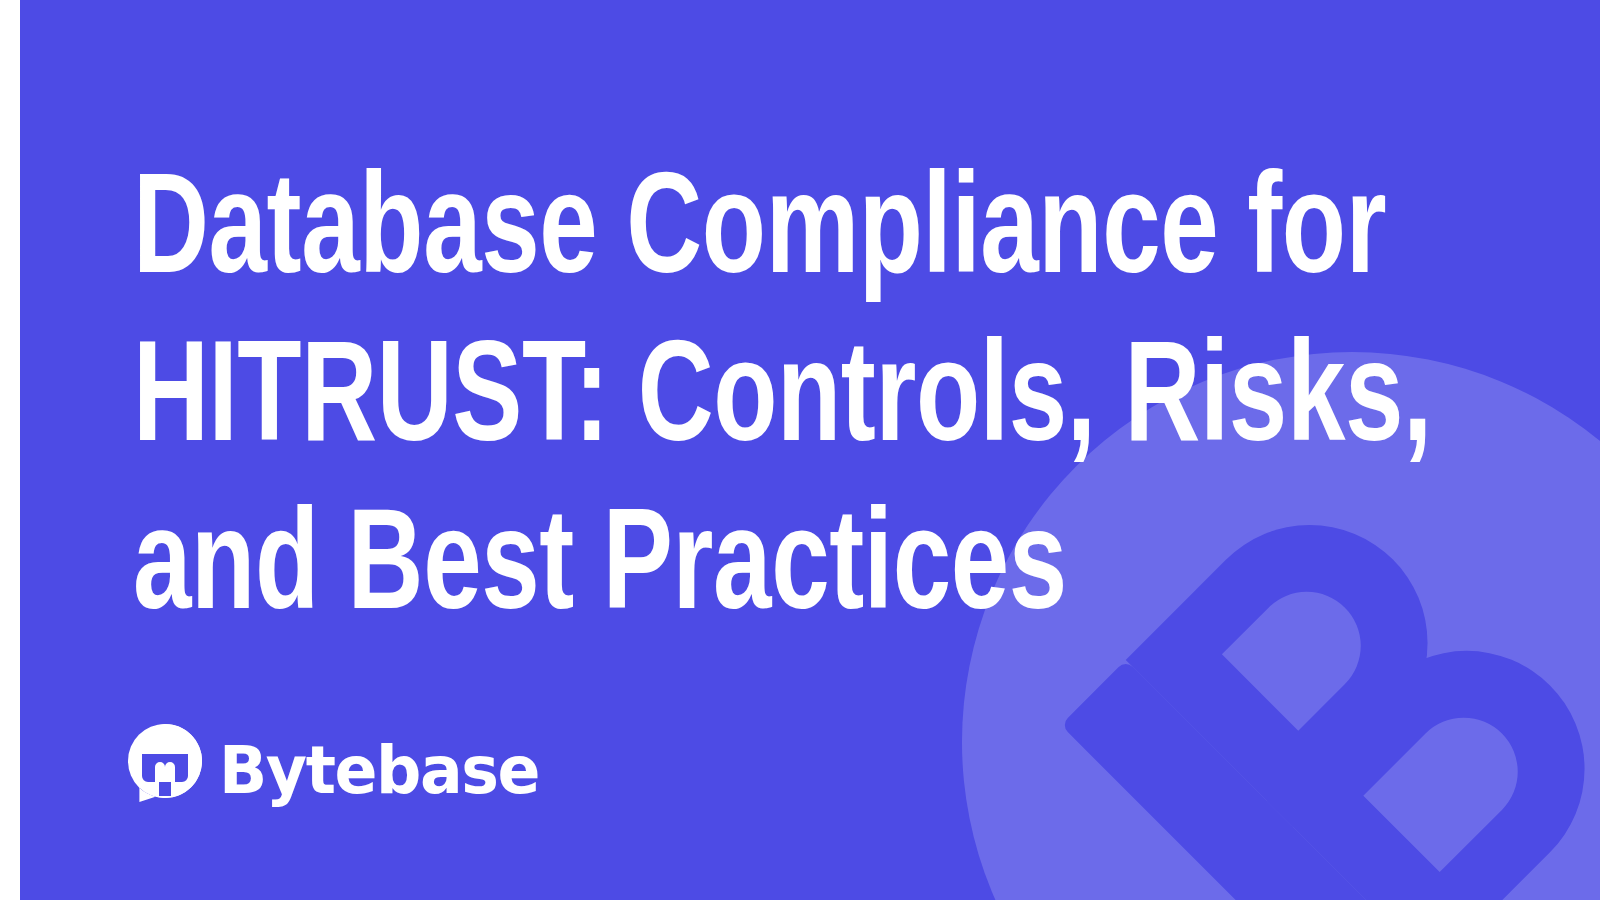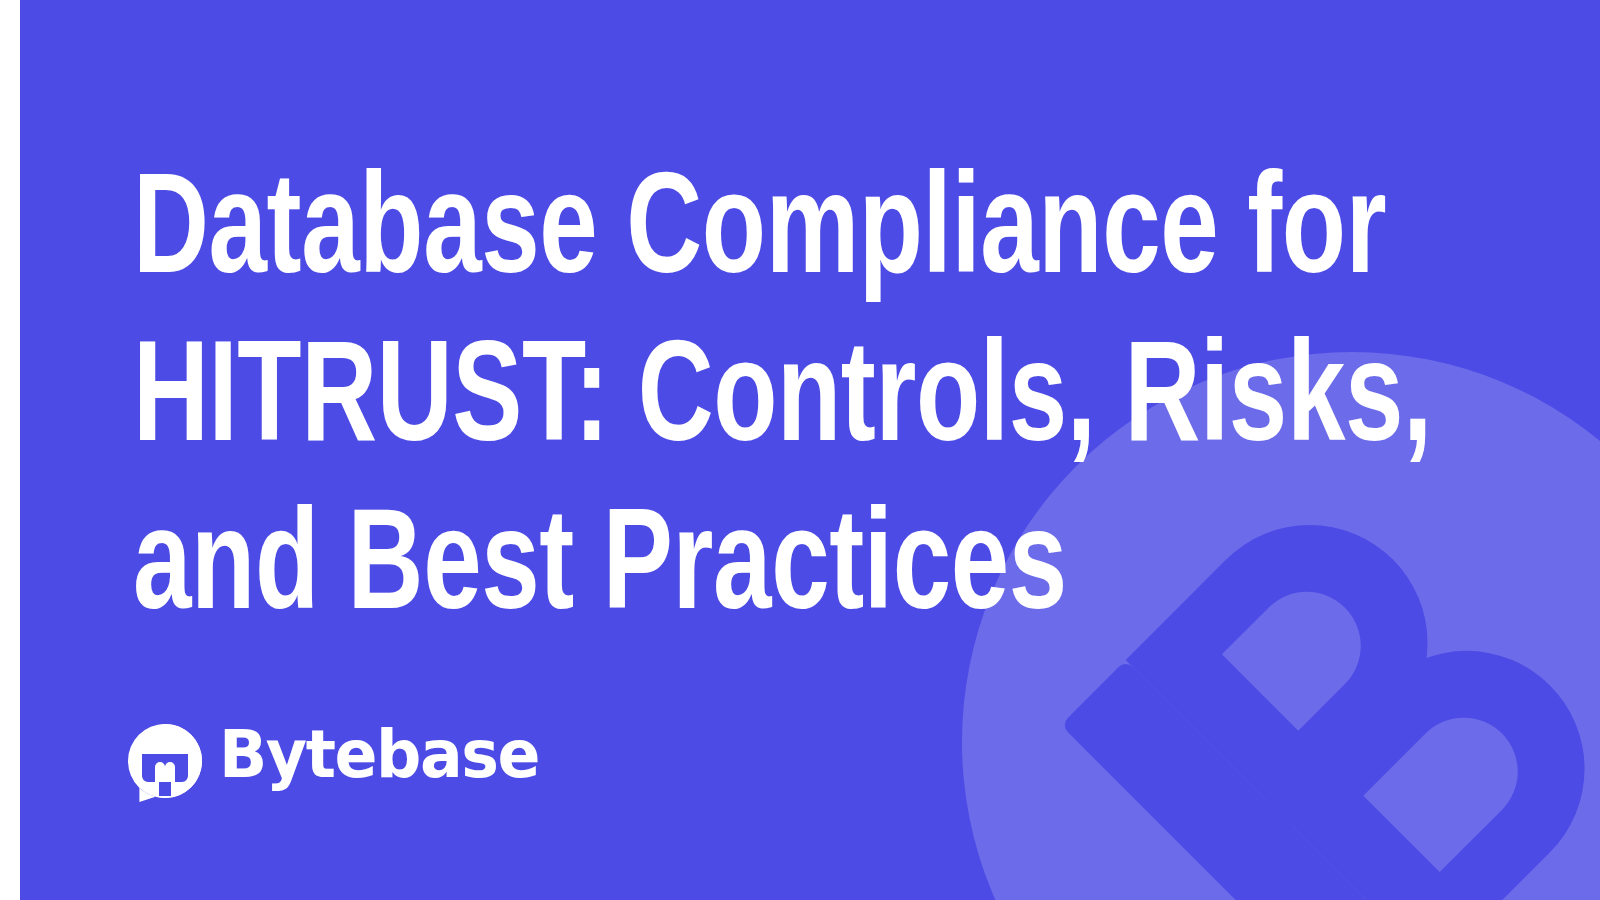--- a/index.html
+++ b/index.html
@@ -53,21 +53,21 @@
     margin: 0;
     padding: 0;
   }
 
   
   #logo-lockup {
     position: absolute;
     left: 106px;
     top: 722px;
     display: flex;
-    align-items: flex-start;
+    align-items: flex-end;
     z-index: 3;
   }
 
   #logo-mark {
     width: 78px;
     height: 82px;
     flex: 0 0 auto;
     display: block;
   }
 

